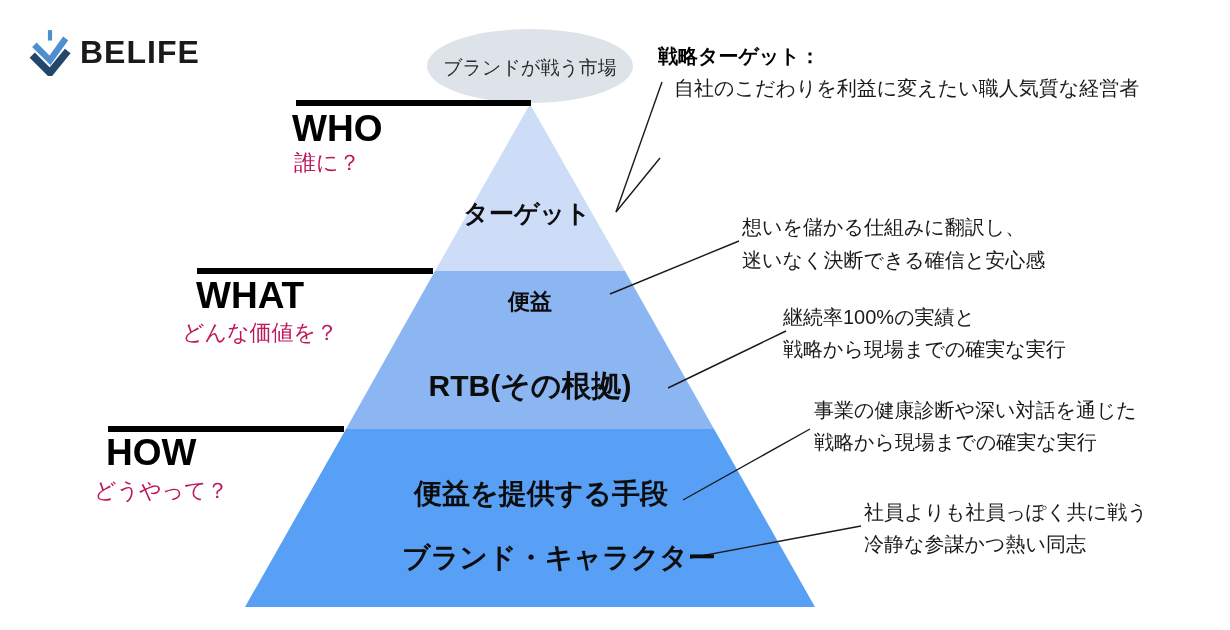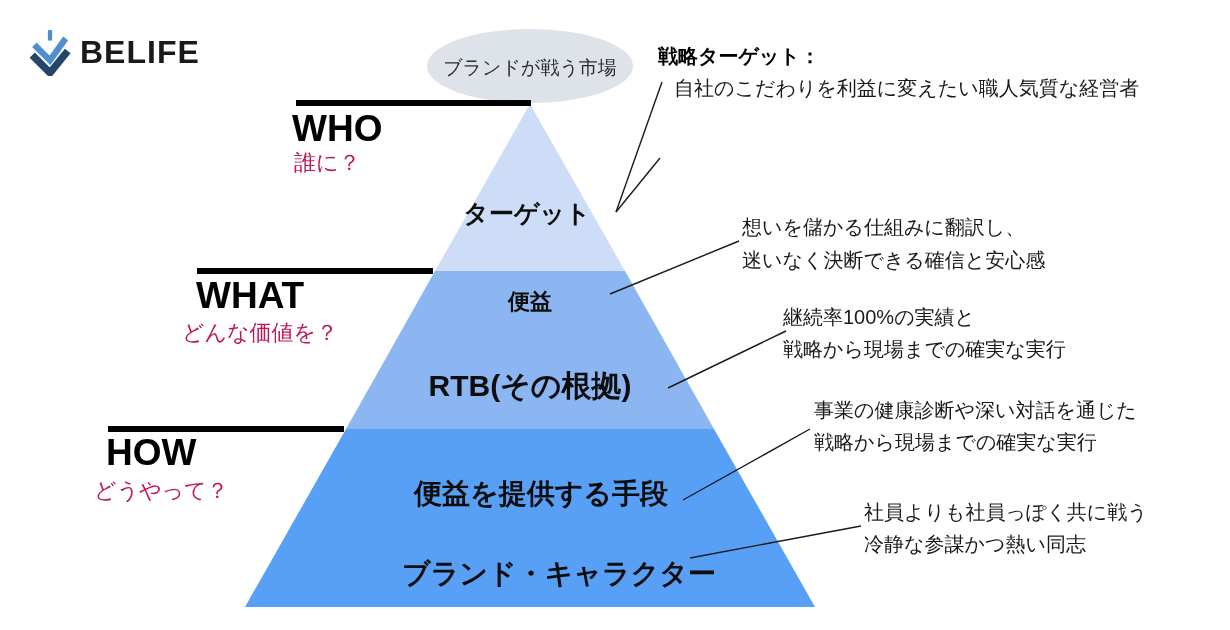--- a/index.html
+++ b/index.html
@@ -63,21 +63,21 @@
   <div class="abs h-en" style="left:196px; top:277px;">WHAT</div>
   <div class="abs h-ja" style="left:182px; top:318px;">どんな価値を？</div>
 
   <div class="abs h-en" style="left:106px; top:434px;">HOW</div>
   <div class="abs h-ja" style="left:94px;  top:476px;">どうやって？</div>
 
   <div class="abs ctr pyr-label" style="left:527px; top:197px; font-size:25px;">ターゲット</div>
   <div class="abs ctr pyr-label" style="left:530px; top:287px; font-size:22px;font-family:Liberation Serif, serif;">便益</div>
   <div class="abs ctr pyr-label" style="left:530px; top:366px; font-size:30px;">RTB(その根拠)</div>
   <div class="abs ctr pyr-label" style="left:541px; top:475px; font-size:28px;">便益を提供する手段</div>
-  <div class="abs ctr pyr-label" style="left:559px; top:539px; font-size:28px;margin-top:16px;">ブランド・キャラクター</div>
+  <div class="abs ctr pyr-label" style="left:559px; top:539px; font-size:28px;">ブランド・キャラクター</div>
 
   <div class="abs anno" style="left:658px; top:40px;">
     <div class="t">戦略ターゲット：</div>
     <div class="b">自社のこだわりを利益に変えたい職人気質な経営者</div>
   </div>
 
 
   <div class="abs anno" style="left:742px; top:211px; line-height:33px;">
     <div>想いを儲かる仕組みに翻訳し、</div>
     <div>迷いなく決断できる確信と安心感</div>

